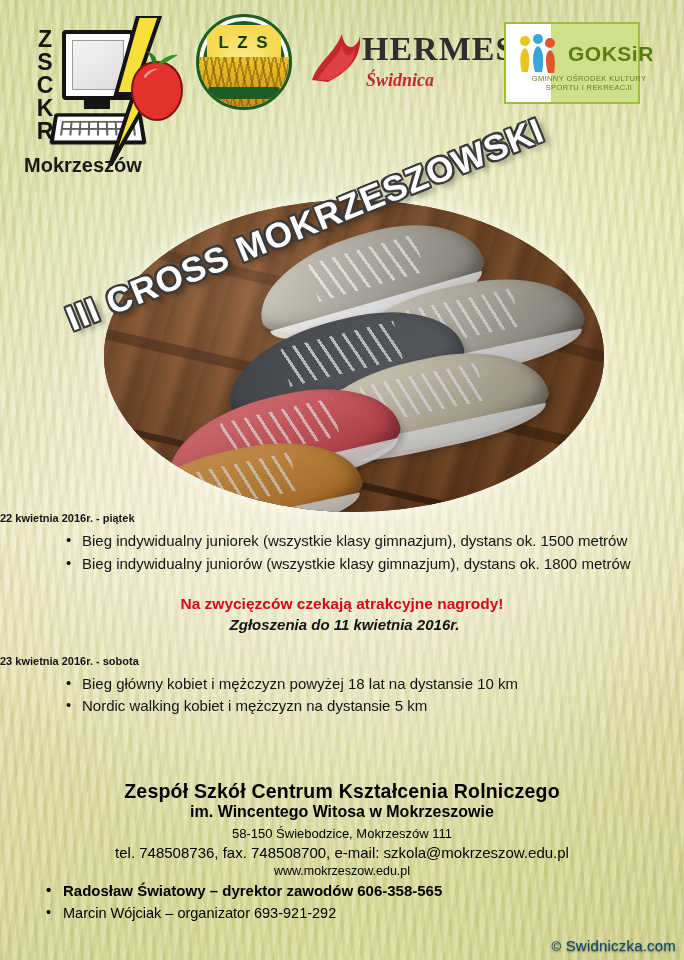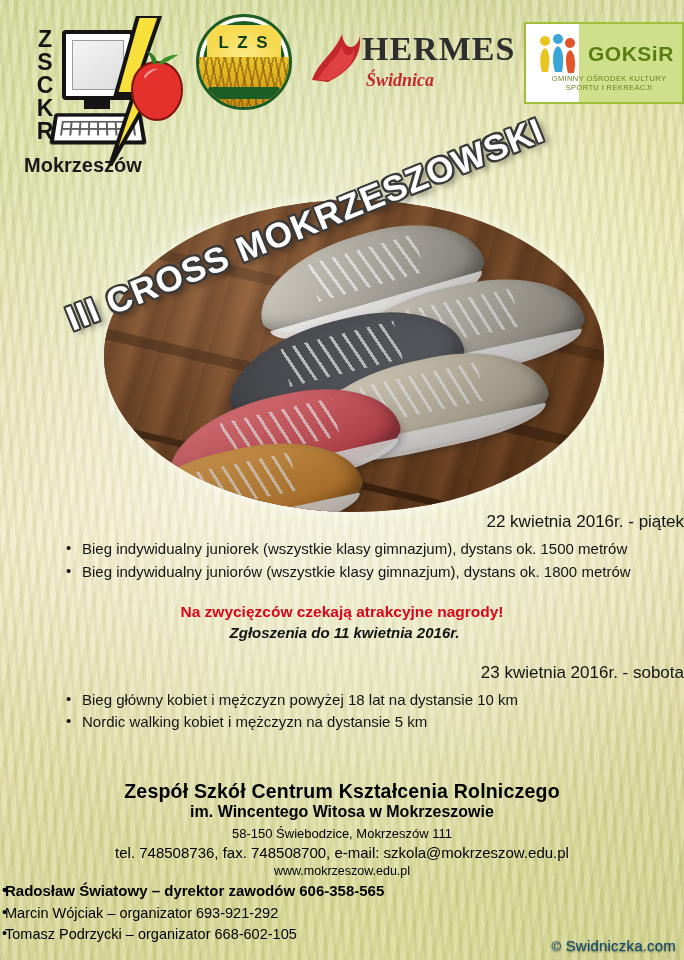--- a/index.html
+++ b/index.html
@@ -142,24 +142,23 @@
     font-weight: bold; font-size: 34px; color: #2e2e2e; letter-spacing: 1px;
   }
   .hermes .sub {
     position: absolute; left: 58px; top: 46px;
     font-family: "Liberation Serif", serif;
     font-style: italic; font-weight: bold; font-size: 18px; color: #c3282c;
   }
 
   
   .goksir {
-    position: absolute; left: 504px; top: 22px; width: 160px; height: 82px;
+    position: absolute; left: 504px; top: 22px; width: 136px; height: 82px;
     background: #ffffff;
     border: 2px solid #9fbf3a;
-    margin-left: 20px;
   }
   .goksir .green {
     position: absolute; left: 0; top: 0; width: 100%; height: 100%;
     background: linear-gradient(to right, #ffffff 0 34%, #cfe08a 34% 100%);
   }
   .goksir .figs {
     position: absolute; left: 8px; top: 8px; width: 46px; height: 46px;
   }
   .goksir .name {
     position: absolute; left: 62px; top: 18px;
@@ -238,21 +237,21 @@
       2px 2px 0 #3a3a3a, -2px 2px 0 #3a3a3a, 2px -2px 0 #3a3a3a, -2px -2px 0 #3a3a3a,
       4px 5px 6px rgba(0,0,0,0.45);
   }
 
   
   .body-text {
     position: absolute; left: 0; top: 512px; width: 684px;
     color: #141414;
   }
   .day-head {
-    text-align: right; font-weight: normal; font-size: 17px;
+    text-align: left; font-weight: bold; font-size: 11px;
     margin: 0 0 6px 0;
   }
   ul.events {
     list-style: none; margin: 0 0 0 0; padding: 0;
   }
   ul.events li {
     position: relative;
     font-size: 15px; line-height: 1.45;
     padding-left: 18px;
     margin: 0 0 1px 64px;
@@ -284,21 +283,21 @@
   .school .l2 { font-weight: bold; font-size: 16px; margin-top: 0; }
   .school .l3 { font-size: 13px; margin-top: 5px; }
   .school .l4 { font-size: 15px; margin-top: 3px; }
   .school .l5 { font-size: 12.5px; margin-top: 3px; }
 
   ul.contacts {
     position: absolute; left: 0; top: 880px; width: 684px;
     list-style: none; margin: 0; padding: 0;
   }
   ul.contacts li {
-    position: relative; padding-left: 5px; 
+    position: relative; padding-left: 19px; margin-left: 44px;
     font-size: 14.5px; line-height: 1.5;
   }
   ul.contacts li::before {
     content: "\2022"; position: absolute; left: 2px; top: -1px;
   }
   ul.contacts li.first { font-weight: bold; font-size: 15px; }
 
   
   .watermark {
     position: absolute; right: 8px; bottom: 6px;
@@ -439,21 +438,20 @@
     <div class="l1">Zespół Szkół Centrum Kształcenia Rolniczego</div>
     <div class="l2">im. Wincentego Witosa w Mokrzeszowie</div>
     <div class="l3">58-150 Świebodzice, Mokrzeszów 111</div>
     <div class="l4">tel. 748508736, fax. 748508700, e-mail: szkola@mokrzeszow.edu.pl</div>
     <div class="l5">www.mokrzeszow.edu.pl</div>
   </div>
 
   <ul class="contacts">
     <li class="first">Radosław Światowy – dyrektor zawodów 606-358-565</li>
     <li>Marcin Wójciak – organizator  693-921-292</li>
-    <li>Tomasz Podrzycki – organizator  668-602-105</li>
   </ul>
 
   <div class="watermark">
     <span class="c">©</span>
     <span>Swidniczka.com</span>
   </div>
 
 </div>
 
 </body></html>

